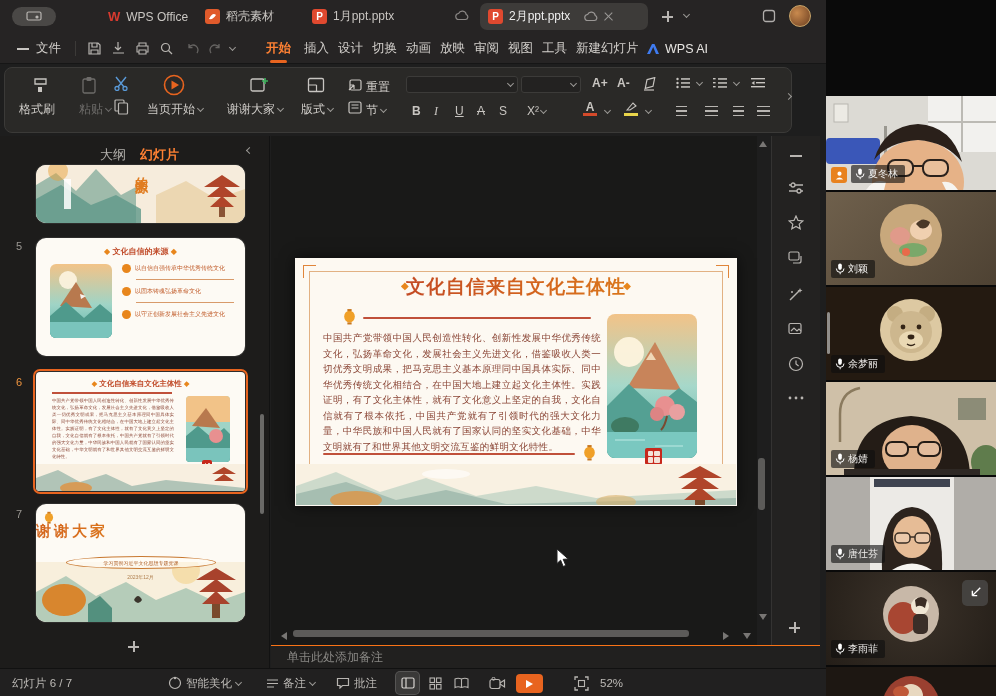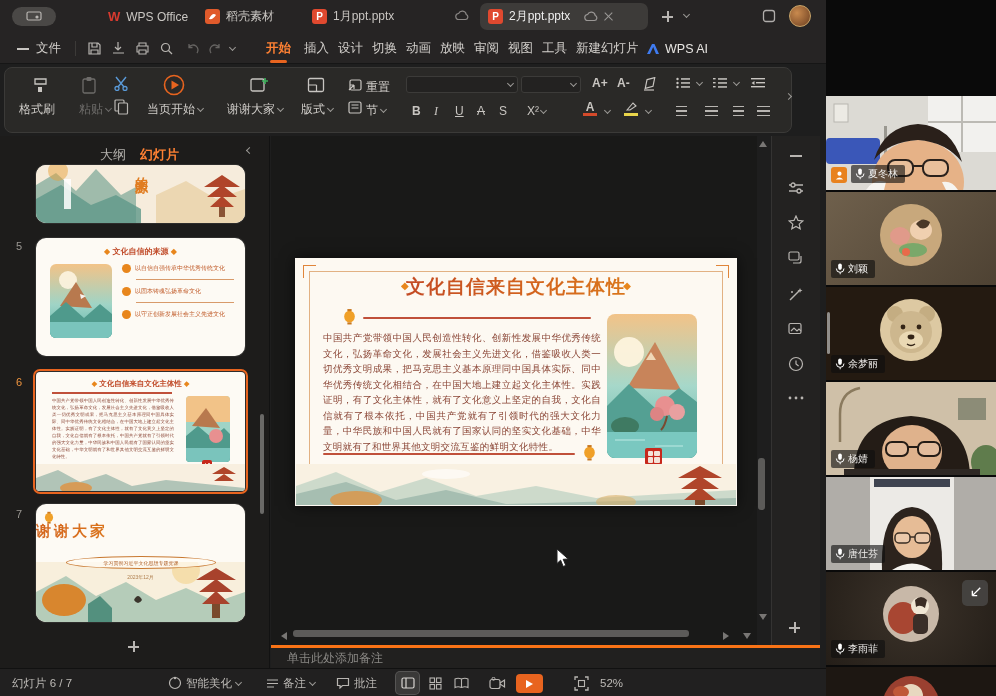--- a/index.html
+++ b/index.html
@@ -76,21 +76,21 @@
       text-align:justify;letter-spacing:.3px}
   .seal{background:var(--seal_red,#c7281c);border-radius:2px;position:absolute;display:grid;grid-template-columns:1fr 1fr;gap:1.5px;padding:2.5px}
   .seal i{background:#f4e2d8;border-radius:1px}
   
   .sbthumb{position:absolute;background:#5c5b59;border-radius:3px}
   .tri{width:0;height:0;position:absolute}
   
   #vtoolbar{position:absolute;left:771px;top:136px;width:49px;height:509px;background:#232221;border-left:1px solid #343332}
   .vicon{position:absolute;left:14px;width:20px;height:20px;display:flex;align-items:center;justify-content:center}
   
-  #notesbar{position:absolute;left:271px;top:645px;width:549px;height:23px;background:#21201f;border-top:3px solid #f97316;
+  #notesbar{position:absolute;left:271px;top:645px;width:549px;height:23px;background:#21201f;border-top:1px solid #f97316;
             display:flex;align-items:center;padding-left:16px;color:#8a8885;font-size:12px}
   #statusbar{position:absolute;left:0;top:668px;width:826px;height:28px;background:#212020;border-top:1px solid #111;
              color:#bdbab6;font-size:11.5px}
   .sitem{position:absolute;top:0;height:28px;display:flex;align-items:center;gap:4px}
   .viewbox{position:absolute;top:3px;width:23px;height:22px;border-radius:4px;display:flex;align-items:center;justify-content:center}
   .viewbox.on{background:#3a3938;box-shadow:0 0 0 1px #565554}
   .playbtn{position:absolute;left:516px;top:5px;width:27px;height:19px;background:var(--accent,#e8641f);border-radius:4px;
            display:flex;align-items:center;justify-content:center}
   
   #sidebar{position:absolute;left:826px;top:0;width:170px;height:696px;background:#0a0a0a}

